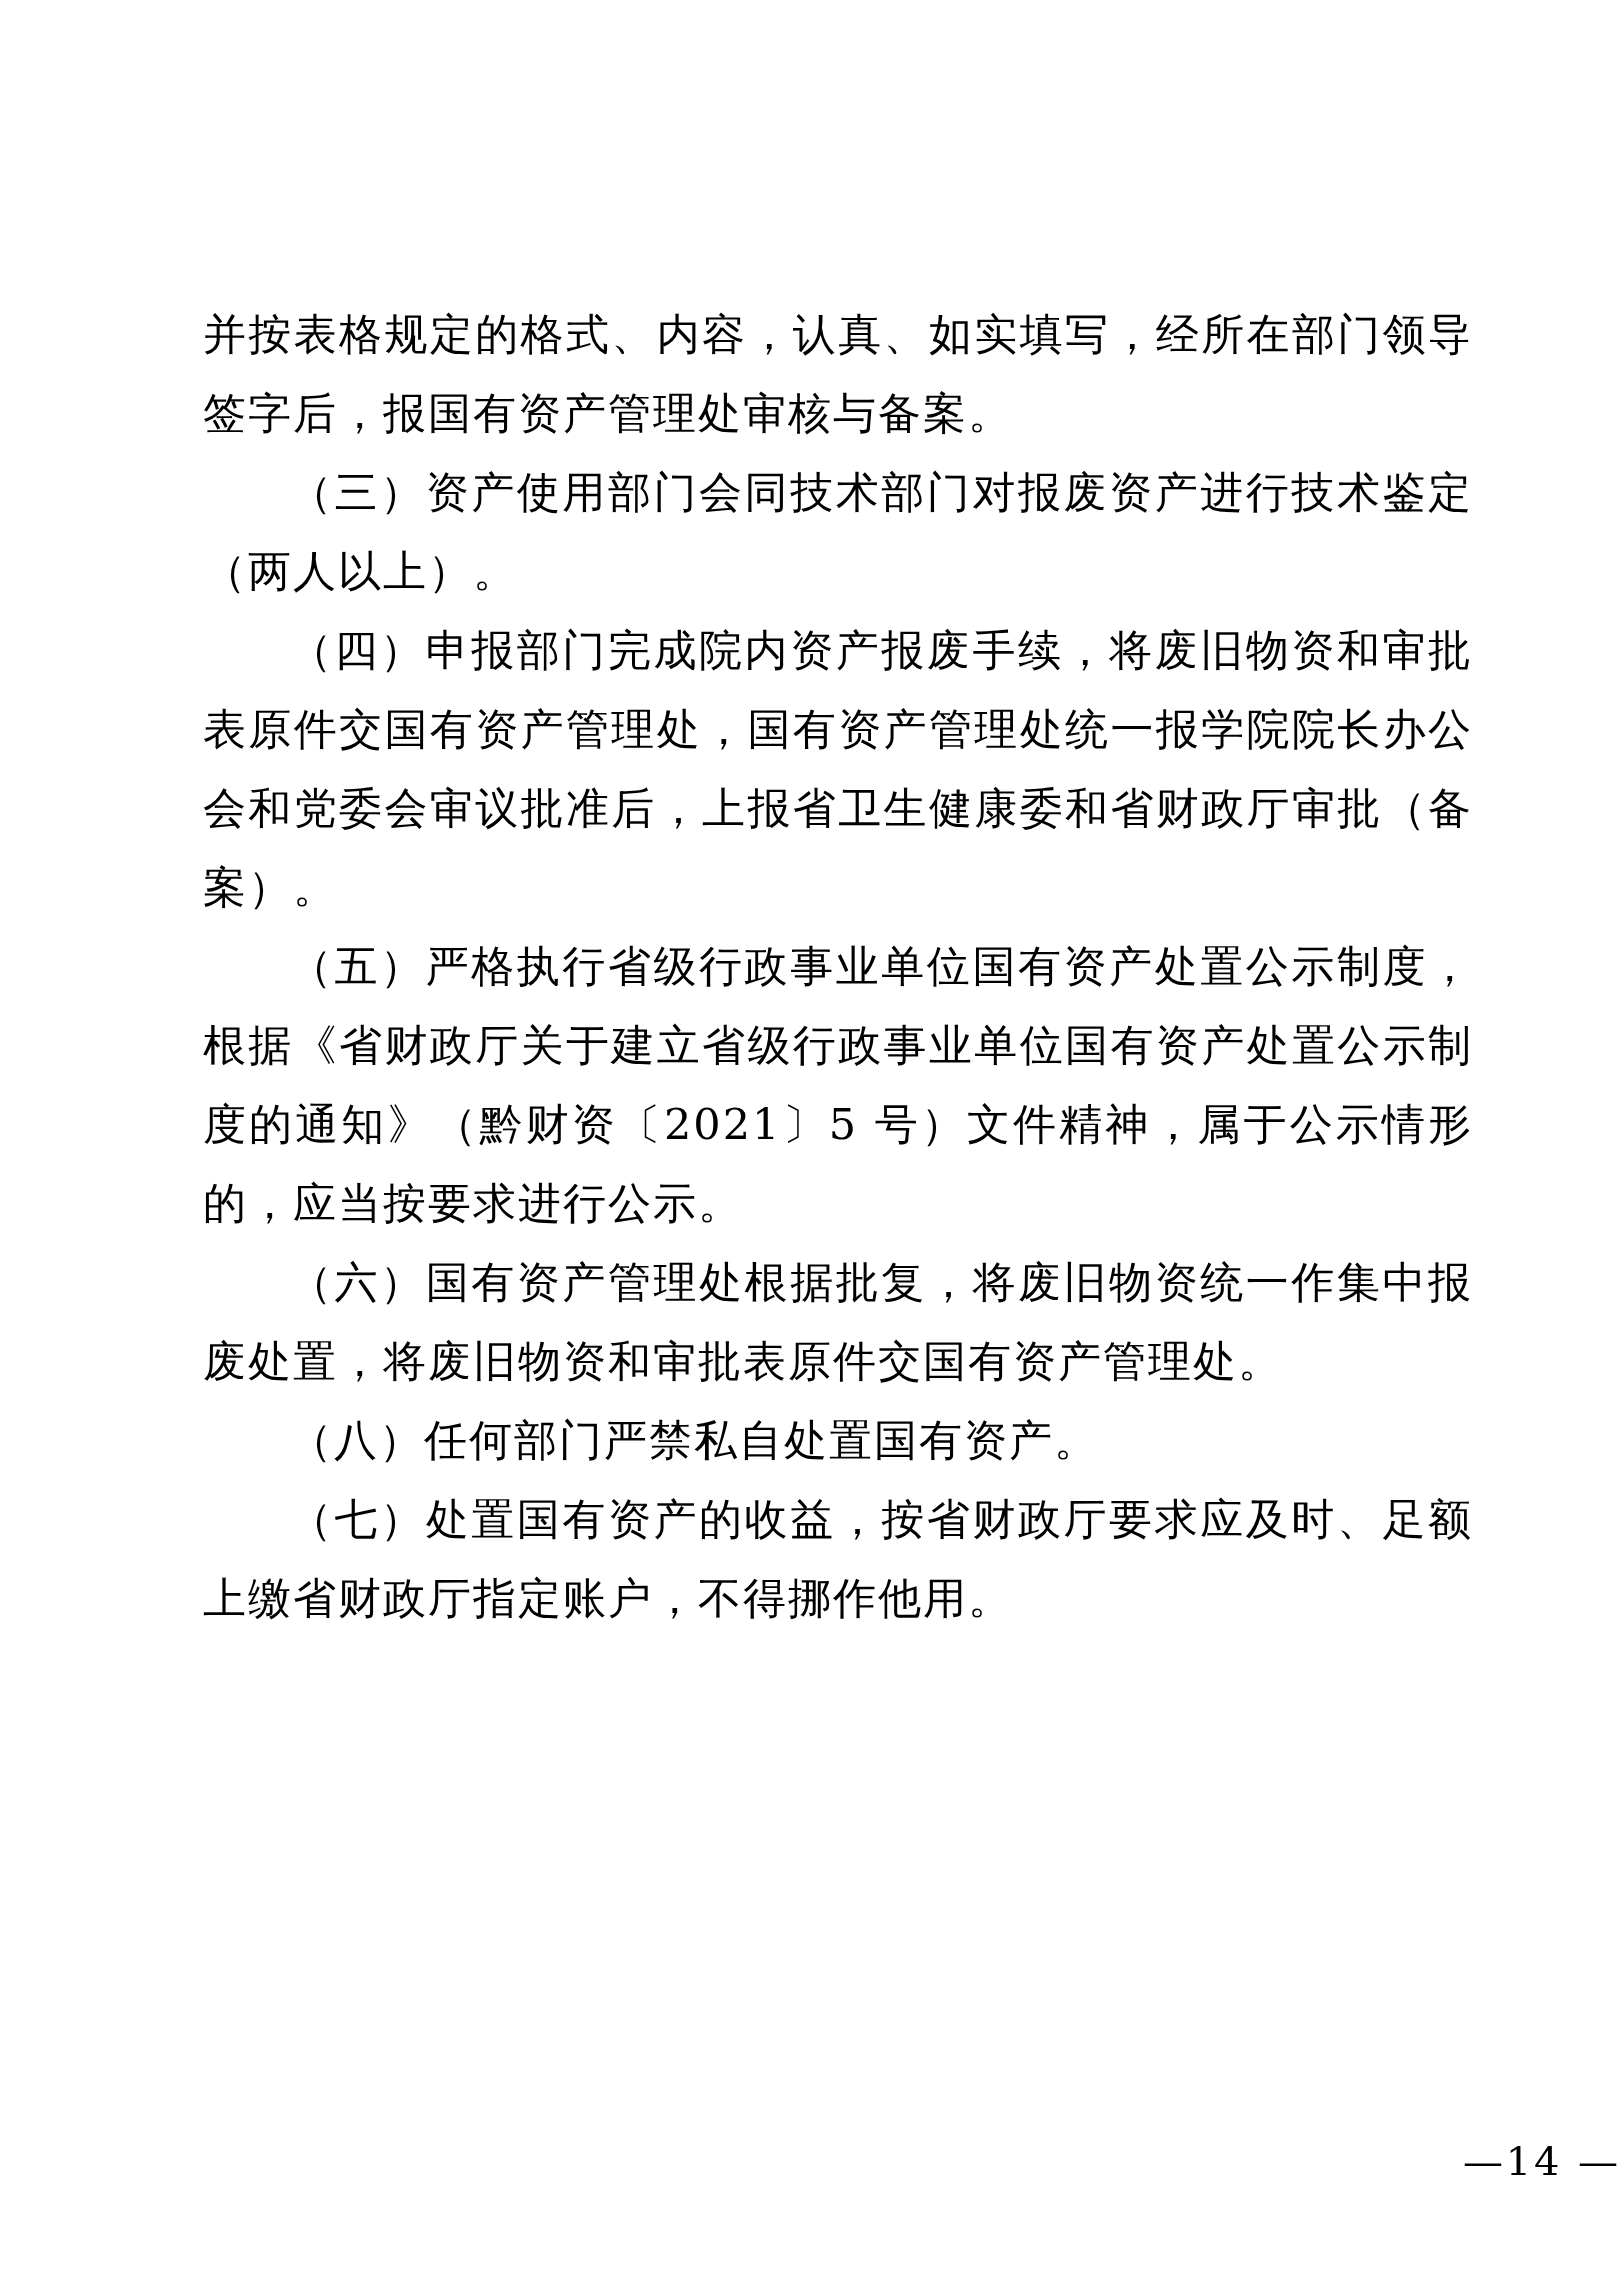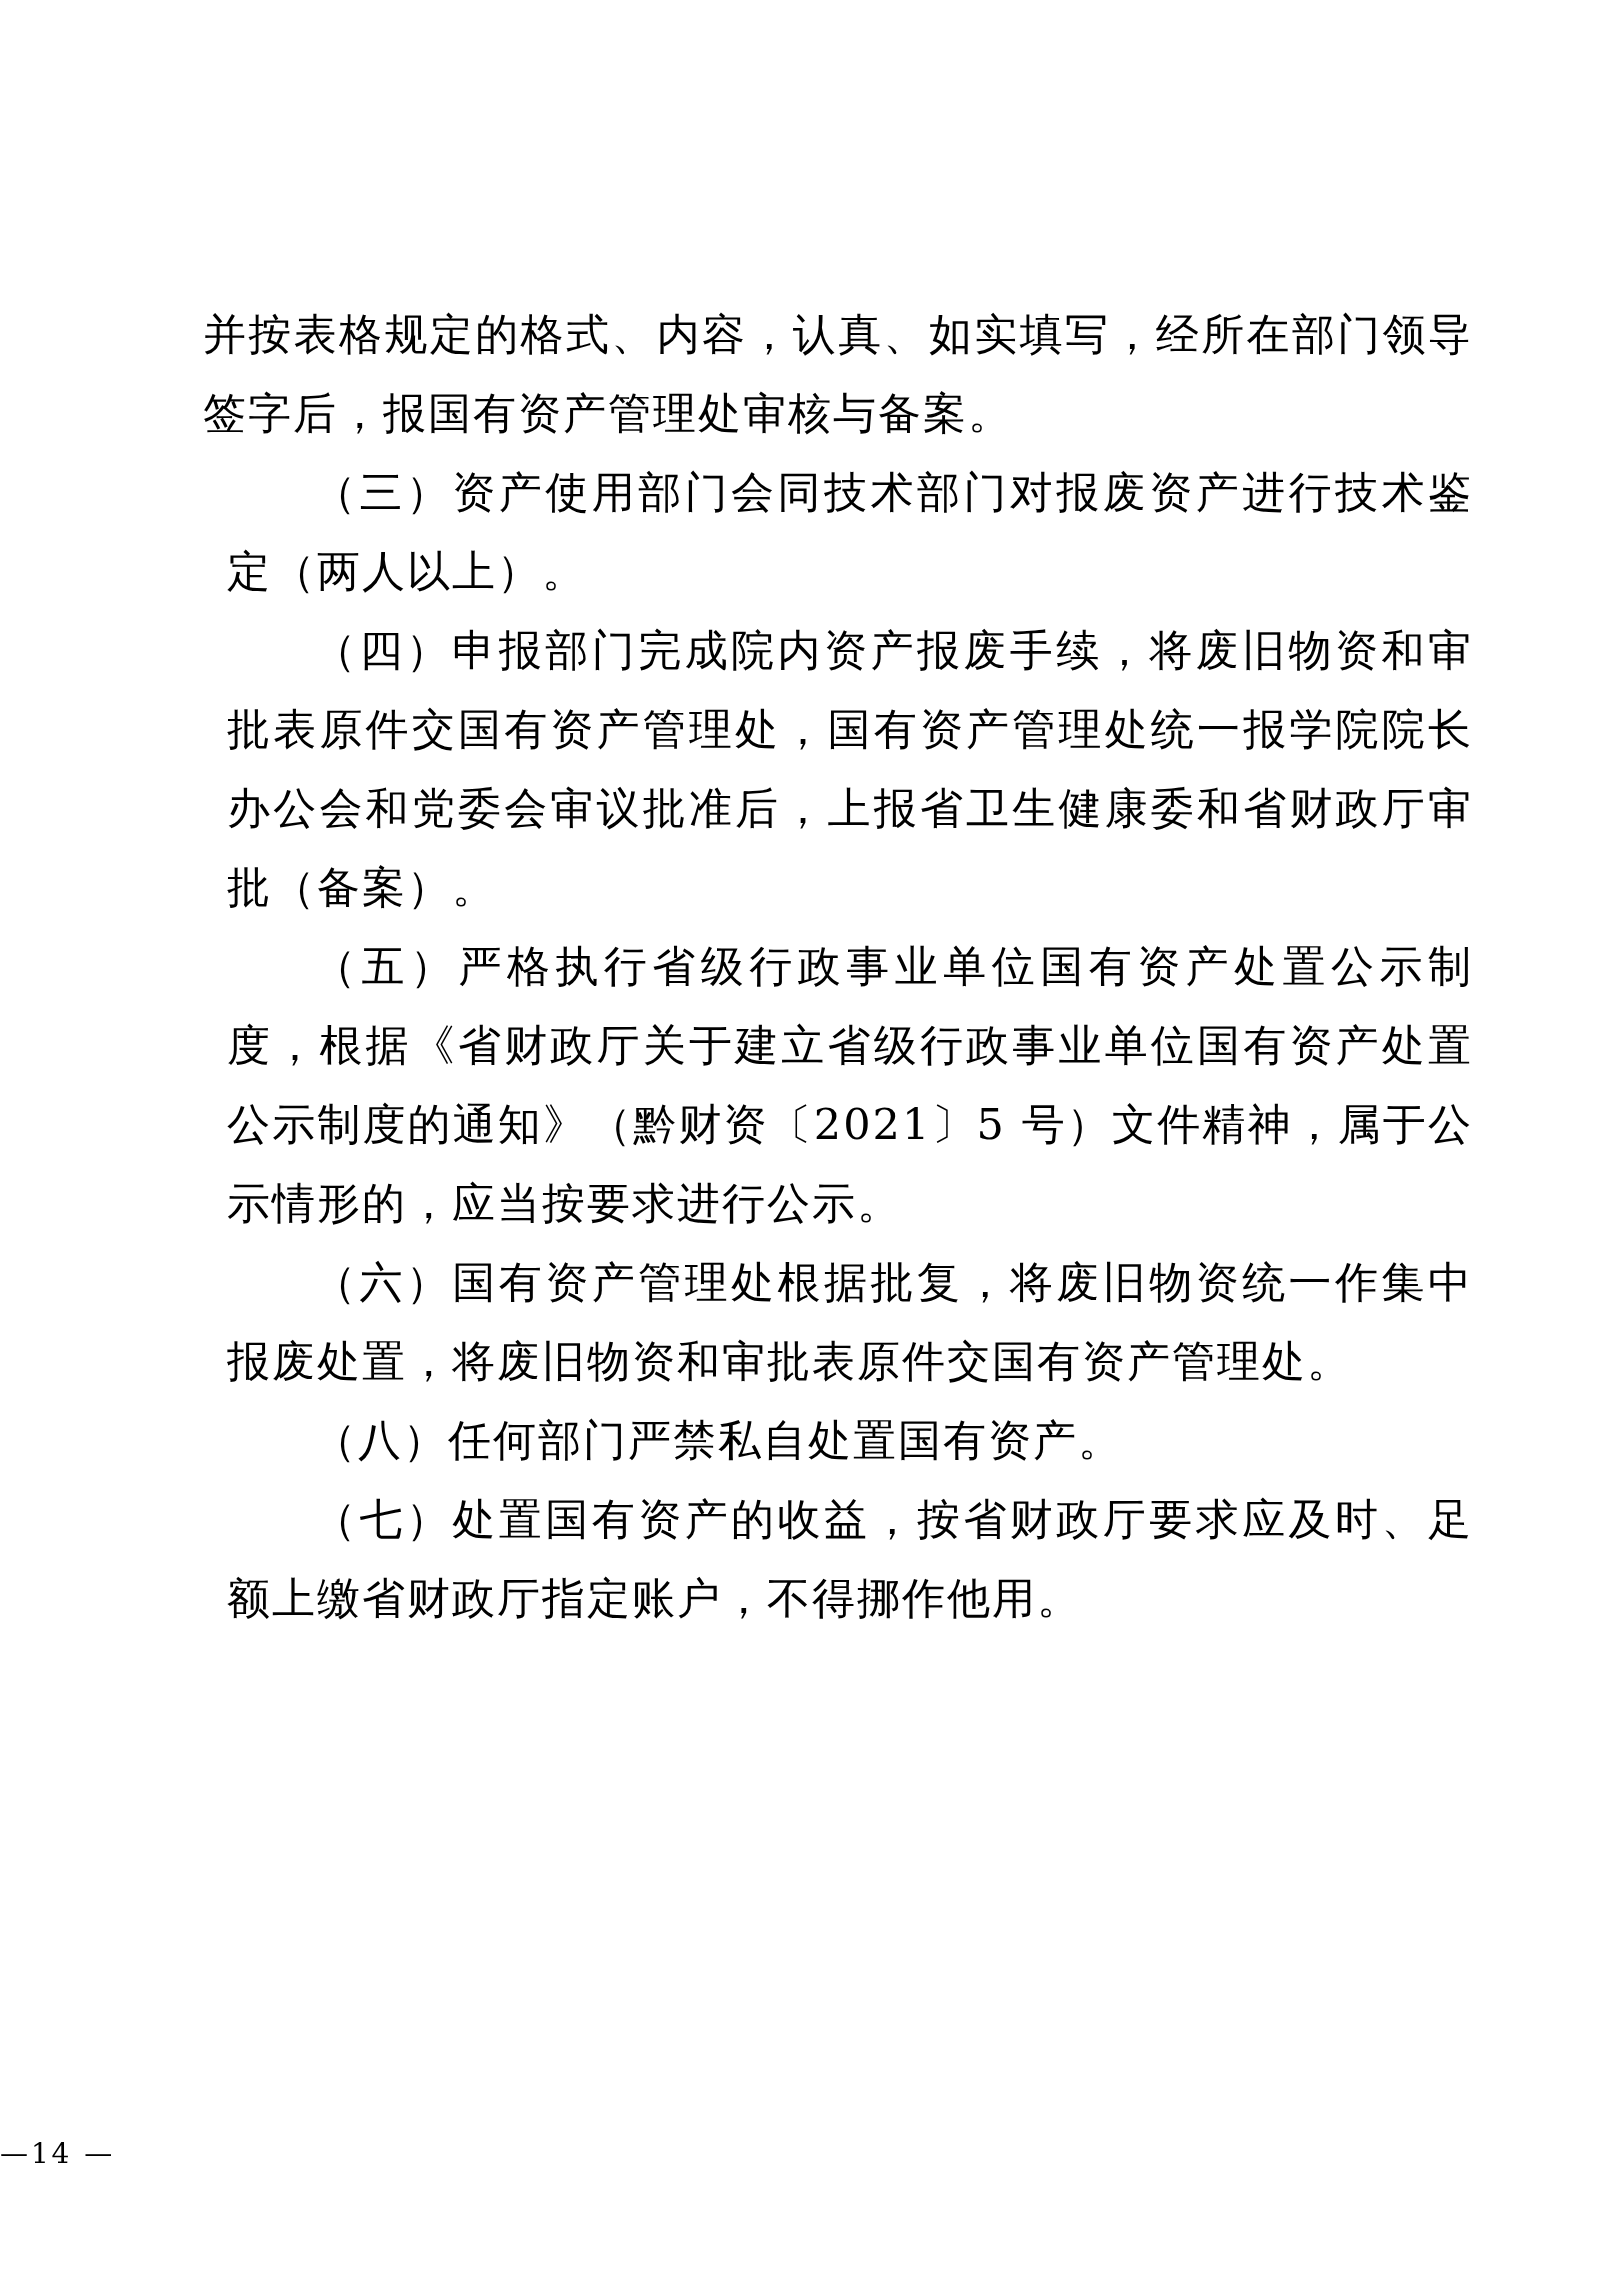--- a/index.html
+++ b/index.html
@@ -27,33 +27,32 @@
     letter-spacing: 2px;
     text-align: justify;
     text-justify: inter-character;
   }
   .para {
     margin: 0;
     padding: 0;
   }
   .para.indent {
     text-indent: 2em;
-    margin-left: 24px;
   }
   .article-lead {
     font-weight: bold;
     margin-right: 0.85em;
   }
   .footer {
     position: absolute;
     top: 2137px;
     left: 0;
     width: 100%;
-    text-align: left;
-    font-size: 28px;
+    text-align: right;
+    font-size: 40px;
     letter-spacing: 2.9px;
     line-height: 1.2;
   }
 </style>
 </head>
 <body>
 
 <div class="page">
   <div class="doc-body">
     <p class="para">并按表格规定的格式、内容，认真、如实填写，经所在部门领导签字后，报国有资产管理处审核与备案。</p>

